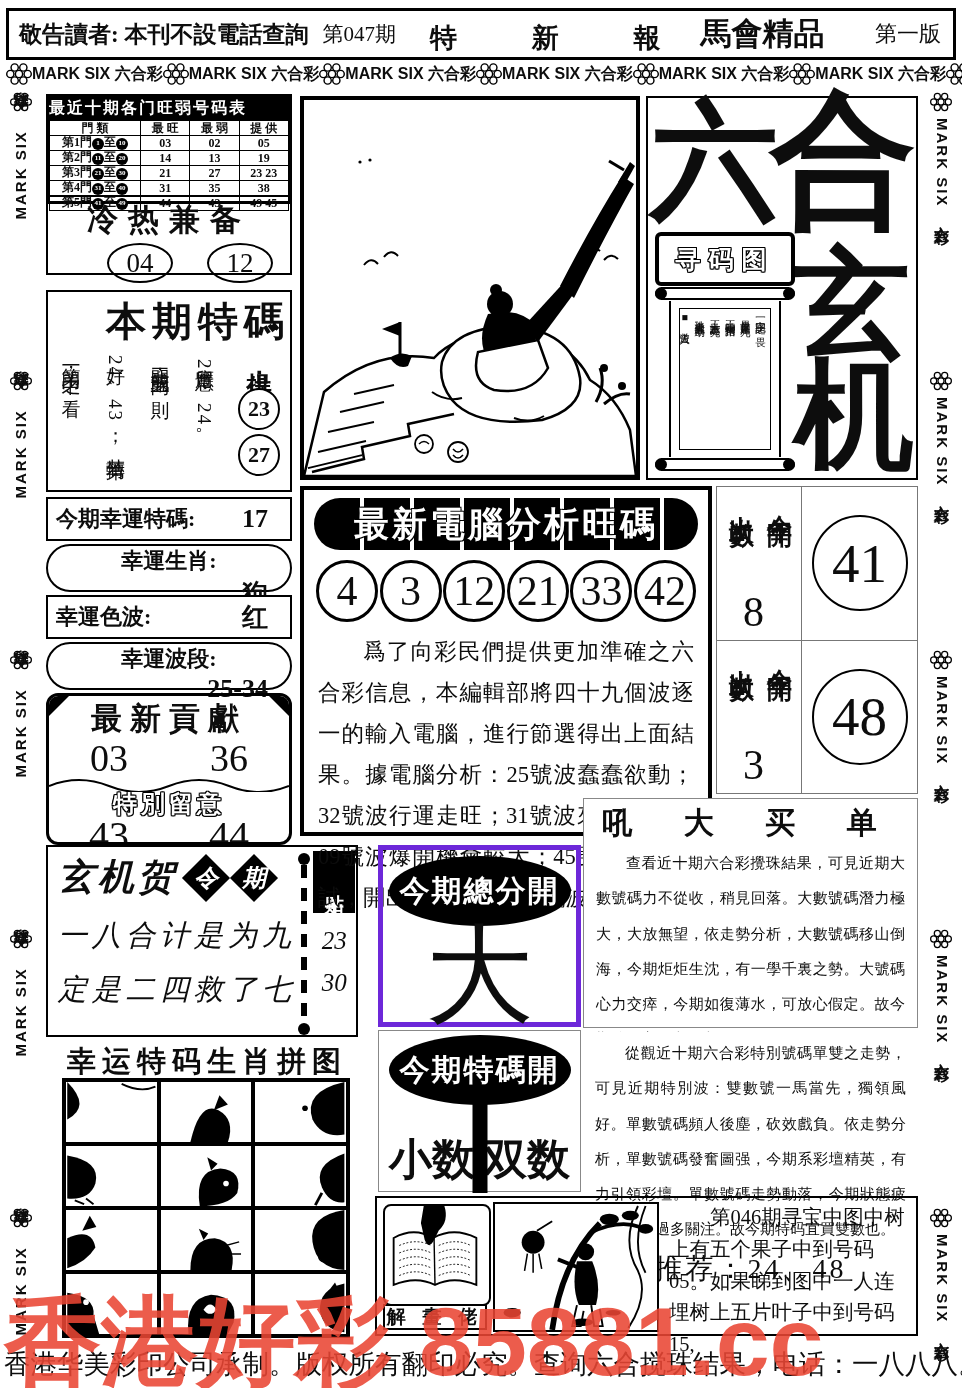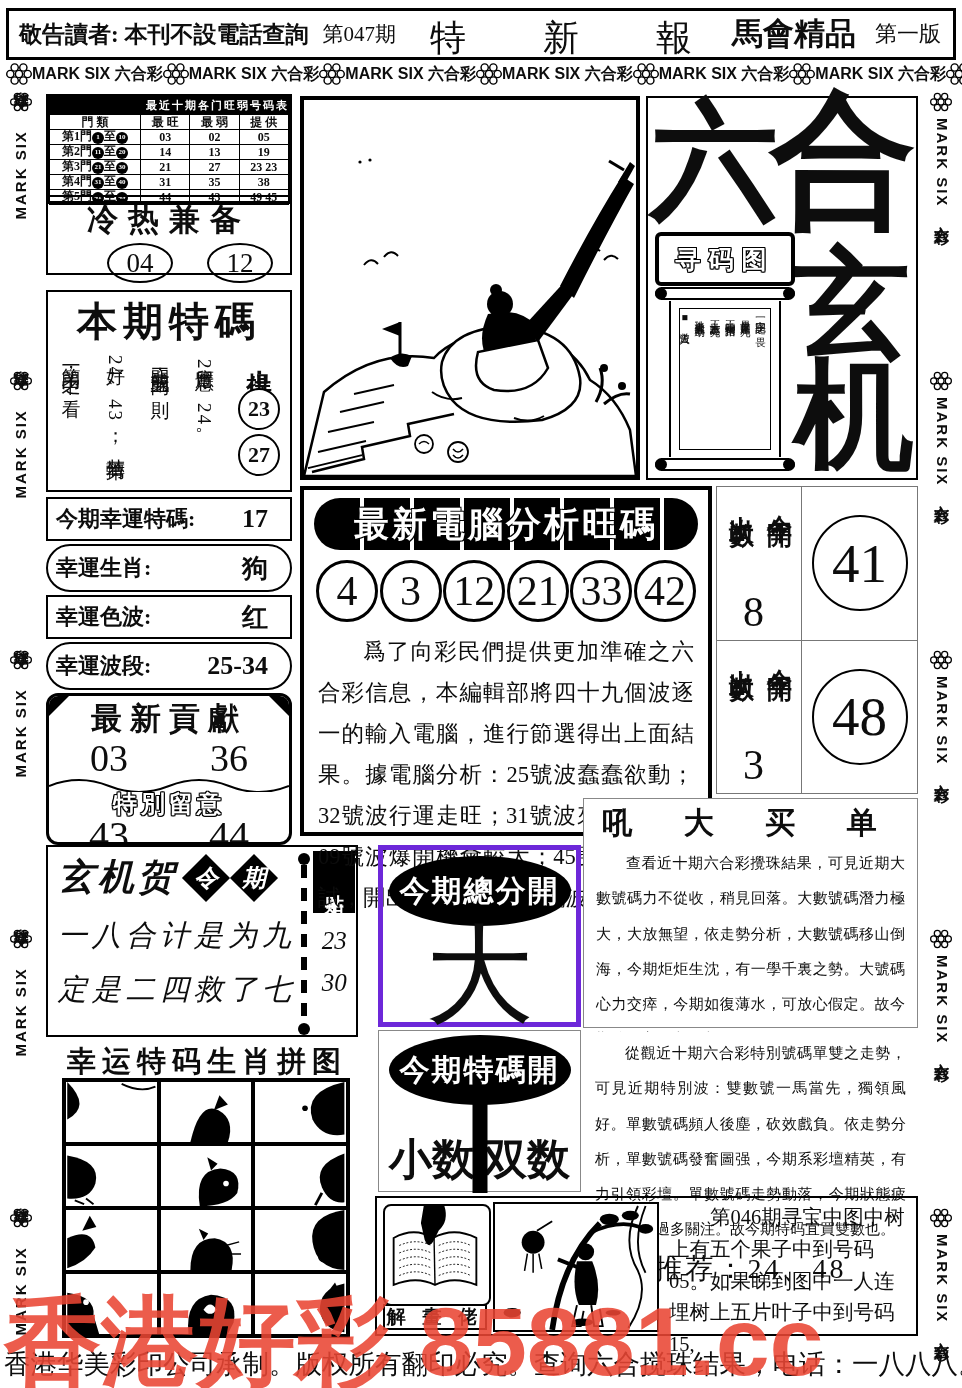--- a/index.html
+++ b/index.html
@@ -3,58 +3,58 @@
 <meta charset="utf-8">
 <style>
   html,body{margin:0;padding:0;background:#dedede;}
   .page{position:relative;width:962px;height:1388px;margin:0 auto;background:#fff;
         font-family:"Liberation Serif","DejaVu Serif",serif;color:#0d0d0d;overflow:hidden;}
   .abs{position:absolute;}
   
   .hdr{left:6px;top:8px;width:944px;height:46px;border:3px solid #000;display:flex;align-items:center;background:#fff;}
   .hdr .notice{font-size:23px;font-weight:bold;margin-left:10px;white-space:nowrap;}
   .hdr .issue{font-size:21px;margin-left:14px;white-space:nowrap;}
-  .hdr .title{font-size:36px;font-weight:normal;letter-spacing:34px;margin-left:34px;white-space:nowrap;margin-top:8px;}
+  .hdr .title{font-size:27px;font-weight:bold;letter-spacing:34px;margin-left:34px;white-space:nowrap;margin-top:8px;}
   .hdr .sub{font-size:31px;font-weight:bold;margin-left:6px;white-space:nowrap;}
   .hdr .ed{font-size:22px;margin-left:auto;margin-right:12px;white-space:nowrap;}
   
   .band{left:0;top:58px;width:962px;height:32px;display:flex;align-items:center;justify-content:space-between;padding:0 6px;box-sizing:border-box;}
   .msix{font-size:16px;font-weight:bold;font-family:"Liberation Sans","DejaVu Sans",sans-serif;white-space:nowrap;}
   .flower svg{display:block;}
   .strip{width:40px;display:flex;flex-direction:column;align-items:center;justify-content:space-between;}
   .strip-l{left:1px;top:92px;height:1244px;}
   .strip-r{left:921px;top:92px;height:1244px;}
   .vunit{display:flex;flex-direction:column;align-items:center;gap:6px;}
   .vtext{writing-mode:vertical-rl;font-size:15px;font-weight:bold;font-family:"Liberation Sans","DejaVu Sans",sans-serif;letter-spacing:2px;}
   .strip-l .vtext{transform:rotate(180deg);}
   
   .gatebox{left:46px;top:94px;width:246px;height:110px;border:3px solid #000;box-sizing:border-box;background:#fff;}
-  .gatebox .ttl{background:#000;color:#fff;font-weight:bold;font-size:11px;text-align:right;letter-spacing:2px;padding:1px 0;}
+  .gatebox .ttl{background:#000;color:#fff;font-weight:bold;font-size:16px;text-align:left;letter-spacing:2px;padding:1px 0;}
   table.gt{border-collapse:collapse;width:100%;}
   table.gt td,table.gt th{border:1px solid #000;font-size:12px;text-align:center;padding:0;height:14px;font-weight:bold;line-height:1;}
   .gc{display:inline-flex;width:12px;height:12px;border-radius:50%;background:#000;color:#fff;font-size:7px;align-items:center;justify-content:center;font-weight:bold;vertical-align:middle;}
   .gl{font-size:12px;font-weight:bold;}
   
   .coldhot{left:46px;top:195px;width:246px;height:80px;border:2px solid #000;box-sizing:border-box;text-align:center;}
   .coldhot .t{font-size:31px;font-weight:bold;letter-spacing:10px;margin-top:2px;}
   .chrow{display:flex;justify-content:space-around;margin-top:2px;padding-left:42px;}
   .oval{width:62px;height:36px;border:2.5px solid #000;border-radius:50%;display:flex;align-items:center;justify-content:center;font-size:27px;}
   
   .special{left:46px;top:290px;width:246px;height:202px;border:2px solid #000;box-sizing:border-box;}
-  .special .t{font-size:40px;font-weight:bold;text-align:center;letter-spacing:6px;margin-top:2px;}
+  .special .t{font-size:40px;font-weight:bold;text-align:right;letter-spacing:6px;margin-top:2px;}
   .speccols{display:flex;justify-content:space-between;padding:4px 10px 0 12px;height:140px;}
   .vcol{writing-mode:vertical-rl;font-size:19px;letter-spacing:2px;line-height:1.1;}
   .provcol{display:flex;flex-direction:column;align-items:center;gap:4px;}
   .provcol .vcol{font-size:25px;font-weight:bold;}
   .ncirc{width:38px;height:38px;border:2.5px solid #000;border-radius:50%;display:flex;align-items:center;justify-content:center;font-size:22px;font-weight:bold;background:#fff;}
   
   .lrow{left:46px;width:246px;border:2px solid #000;box-sizing:border-box;display:flex;align-items:center;padding:0 8px;background:#fff;}
   .lrow .lab{font-size:22px;font-weight:bold;white-space:nowrap;}
   .lrow .val{margin-left:auto;margin-right:14px;font-size:26px;font-weight:bold;}
-  .round{border-radius:24px;}
+  .round{border-radius:24px;flex-direction:column;}
   
   .contrib{left:46px;top:693px;width:246px;height:152px;border:3px solid #000;border-radius:12px;box-sizing:border-box;text-align:center;overflow:hidden;}
   .contrib .t{font-size:31px;font-weight:bold;letter-spacing:8px;margin-top:2px;}
   .bignums{display:flex;justify-content:space-around;font-size:38px;margin-top:-4px;}
   .outline{color:#fff;text-shadow:1px 0 #000,-1px 0 #000,0 1px #000,0 -1px #000,1px 1px #000,-1px -1px #000,1px -1px #000,-1px 1px #000;font-weight:bold;}
   .tri{position:absolute;width:0;height:0;}
   .tri.tl{left:-1px;top:-1px;border-top:22px solid #000;border-right:22px solid transparent;}
   .tri.tr{right:-1px;top:-1px;border-top:22px solid #000;border-left:22px solid transparent;}
   
   .mystery{left:46px;top:845px;width:312px;height:192px;border:2px solid #000;box-sizing:border-box;display:flex;}

